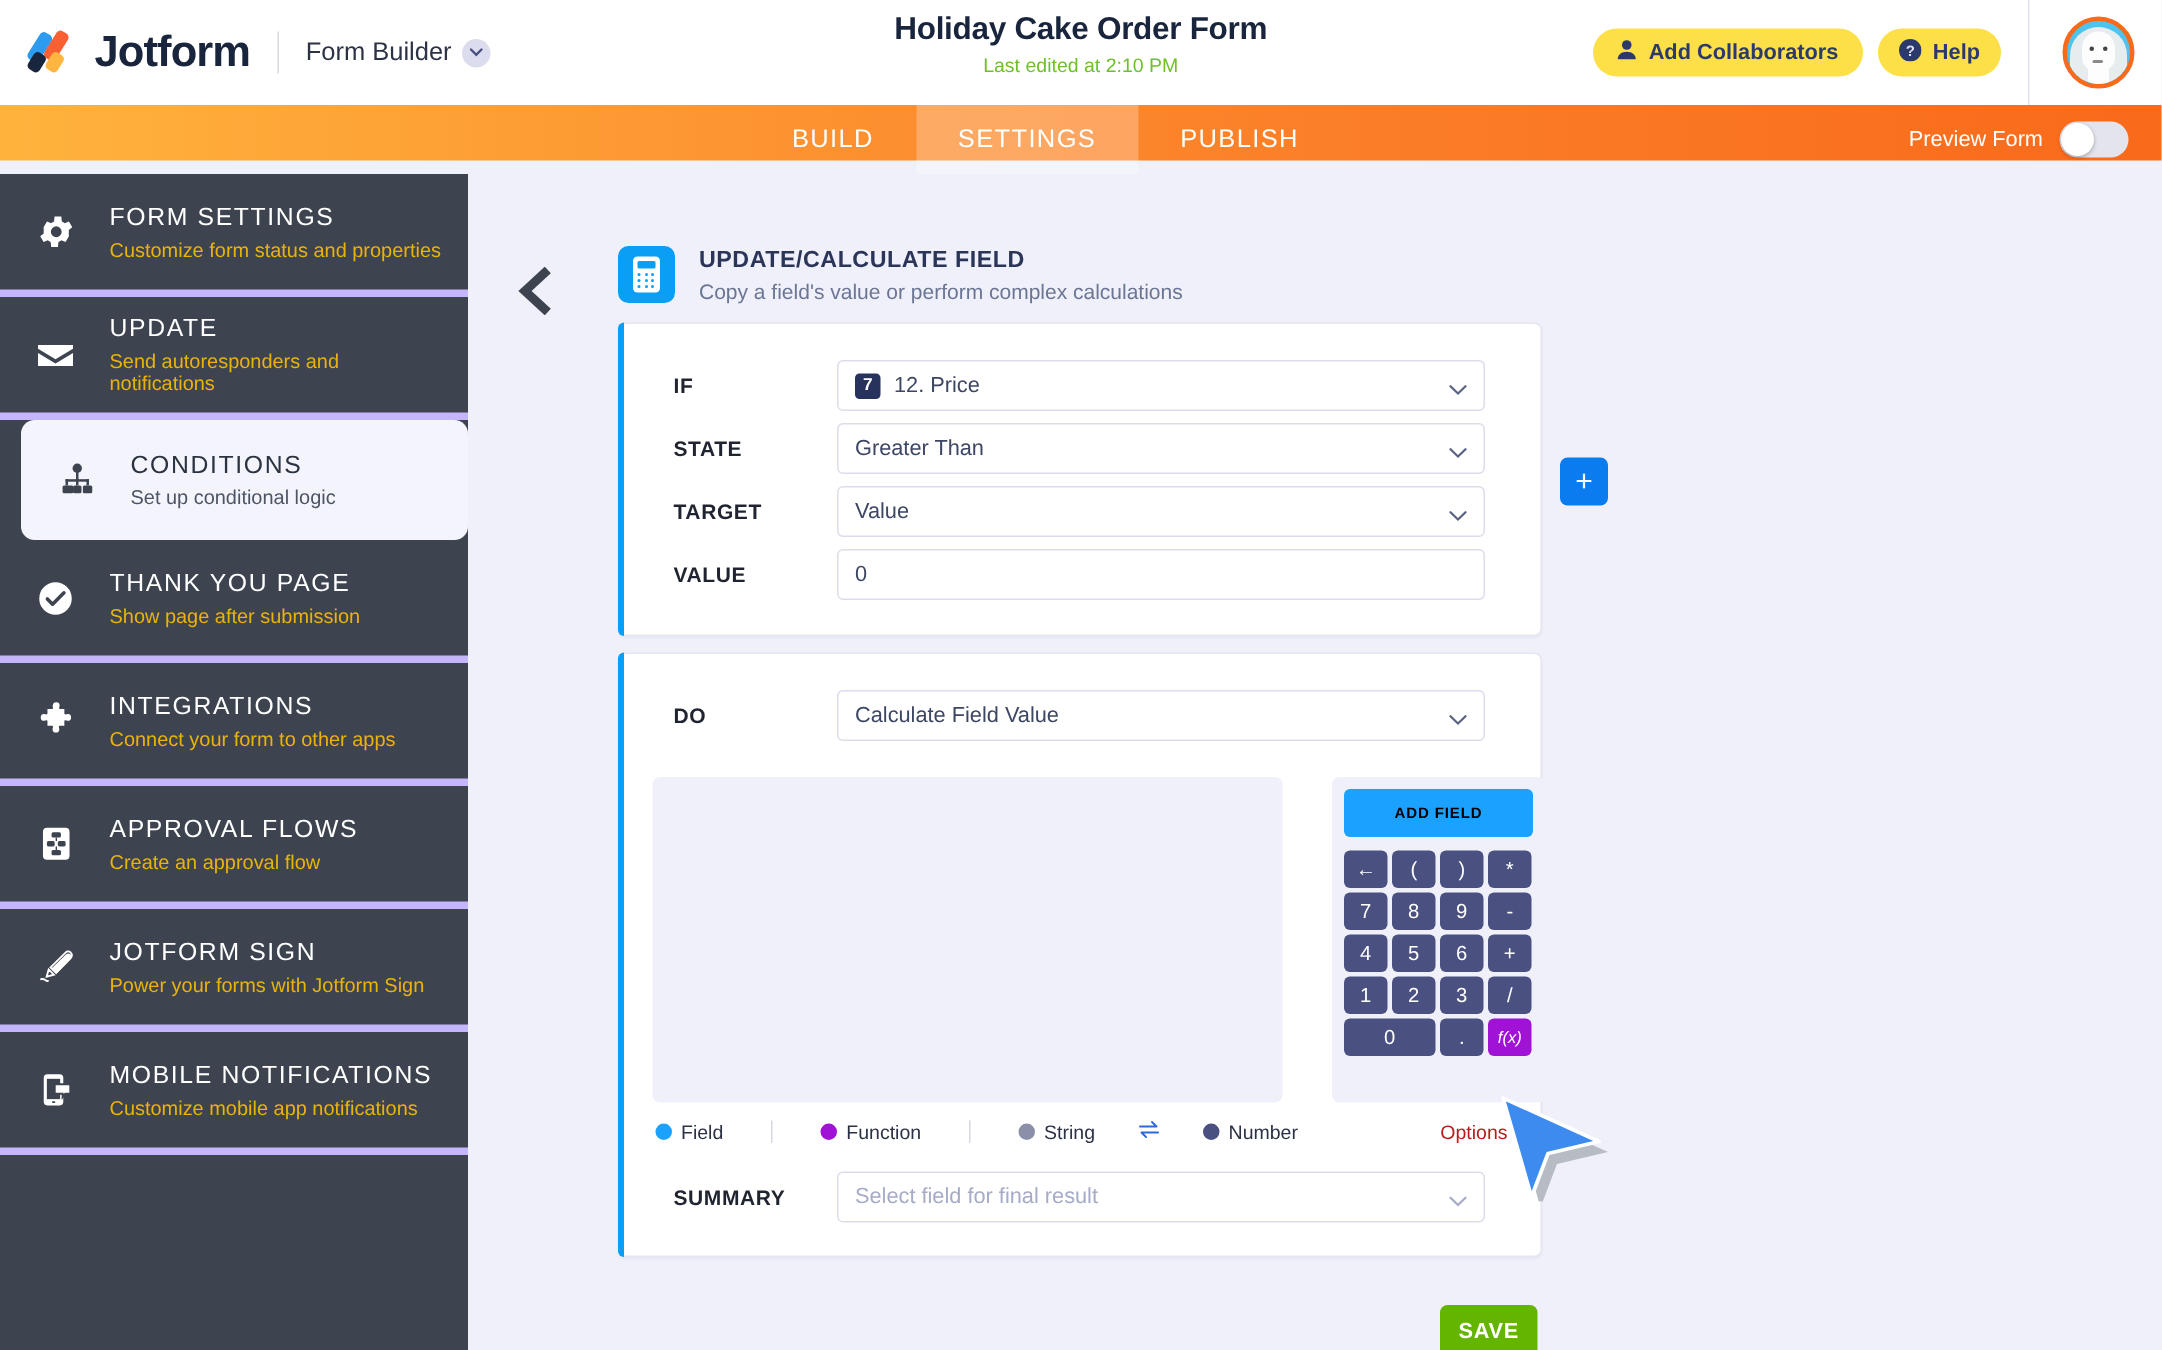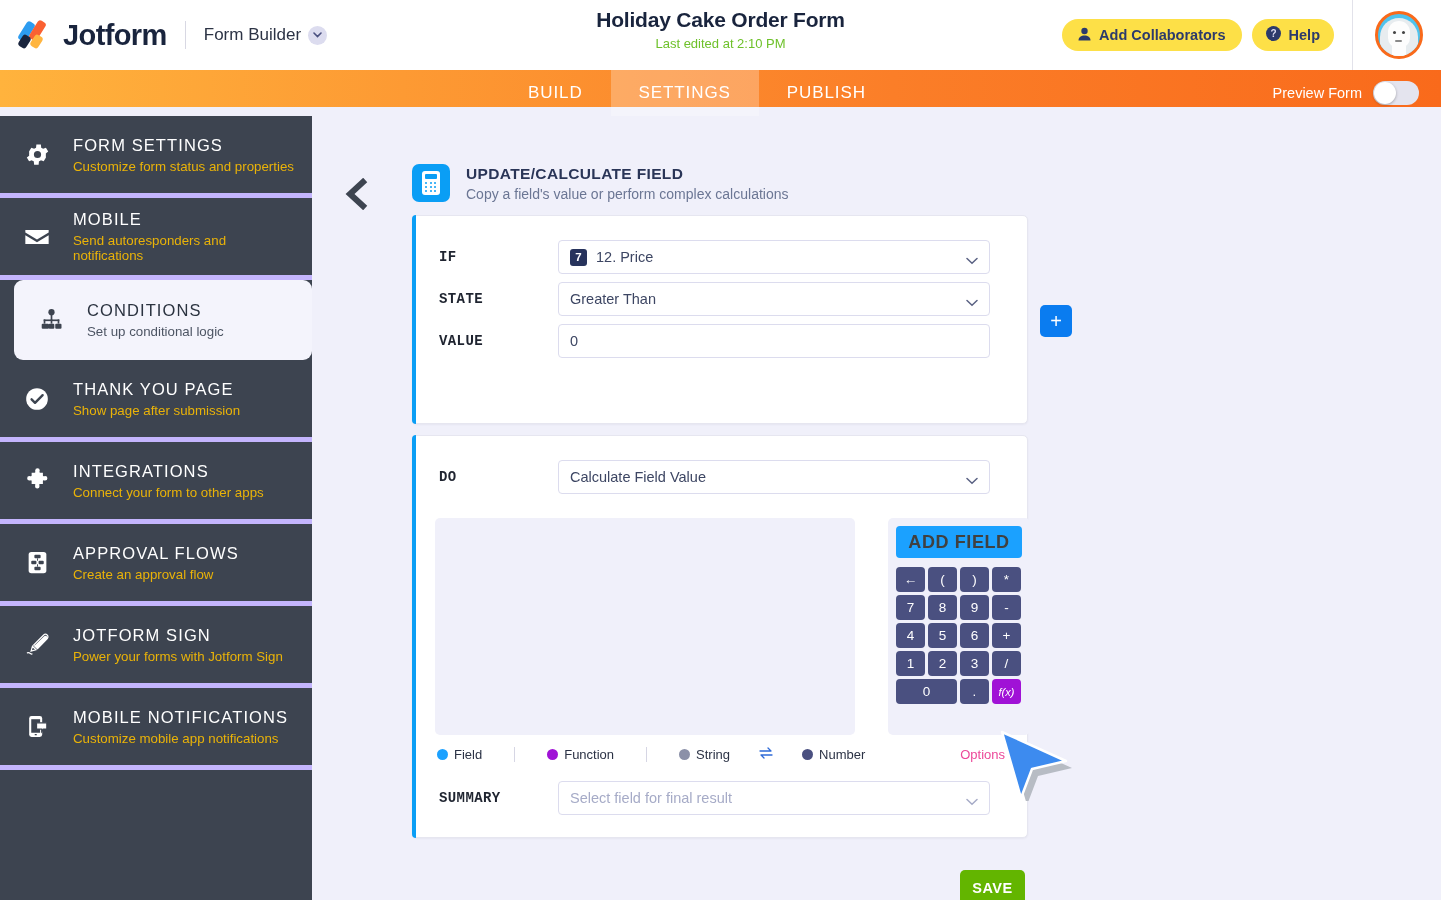--- a/index.html
+++ b/index.html
@@ -170,22 +170,22 @@
   }
   .card::before {
     content: ""; position: absolute; left: -1px; top: -1px; bottom: -1px;
     width: 4px; background: #0a9ef5; border-radius: 5px 0 0 5px;
   }
   #card-if { left: 100px; top: 99px; width: 616px; height: 209px; }
   #card-do { left: 100px; top: 319px; width: 616px; height: 403px; }
 
   .row { display: flex; align-items: center; height: 34px; margin-bottom: 8px; }
   .row-label {
-    width: 145px; padding-left: 26px;
-    font-size: 14px; font-weight: bold; color: #1f2430; letter-spacing: 0.4px; font-family: Liberation Mono, monospace;
+    width: 145px; padding-left: 36px;
+    font-size: 14px; font-weight: bold; color: #1f2430; letter-spacing: 0.4px;
   }
   .ctl {
     width: 432px; height: 34px; border: 1px solid #dcdcee; border-radius: 4px;
     background: #fff; display: flex; align-items: center;
     padding: 0 11px; font-size: 14.5px; color: #3d4663;
     position: relative; cursor: pointer;
   }
   .ctl .chev { position: absolute; right: 11px; top: 11px; }
   .ctl.placeholder { color: #a6abc7; }
   .badge-7 {
@@ -208,21 +208,21 @@
   .expr-box {
     position: absolute; left: 0; top: 0; width: 420px; height: 217px;
     background: #f0f0fa; border-radius: 5px; cursor: text;
   }
   .keypad {
     position: absolute; left: 453px; top: 0; width: 142px; height: 217px;
     background: #f0f0fa; border-radius: 5px; padding: 8px;
   }
   .add-field-btn {
     width: 126px; height: 32px; border-radius: 4px; background: #1ba1ff;
-    color: #404040; font-size: 18px; font-weight: bold; letter-spacing: 0.6px;
+    color: #000000; font-size: 10px; font-weight: bold; letter-spacing: 0.6px;
     display: flex; align-items: center; justify-content: center; cursor: pointer;
   }
   .keys { margin-top: 9px; display: grid; grid-template-columns: repeat(4, 29px); gap: 3px; }
   .key {
     height: 25px; border-radius: 4px; background: #4a5080;
     color: #fff; font-size: 13.5px;
     display: flex; align-items: center; justify-content: center; cursor: pointer;
   }
   .key.wide { grid-column: span 2; width: 61px; }
   .key.fx { background: #a012d6; font-size: 11px; font-style: italic; }
@@ -230,21 +230,21 @@
   .legend {
     position: absolute; left: 24px; top: 311px;
     display: flex; align-items: flex-start; gap: 27px;
     font-size: 13px; color: #2b3245;
   }
   .lg { display: flex; align-items: center; gap: 6px; }
   .dot { width: 11px; height: 11px; border-radius: 50%; display: inline-block; }
   .lg-sep { width: 1px; height: 15px; background: #d6d6e4; margin: 0 5px; }
   .options-link {
     position: absolute; right: 22px; top: 311px;
-    font-size: 13px; color: #ec4899; cursor: pointer;
+    font-size: 13px; color: #b91c1c; cursor: pointer;
   }
 
   .summary-row { position: absolute; left: 0; top: 345px; width: 100%; }
 
   .save-btn {
     position: absolute; left: 648px; top: 754px;
     width: 65px; height: 36px; border-radius: 5px; background: #63b500;
     color: #fff; font-size: 14.5px; font-weight: bold; letter-spacing: 0.5px;
     display: flex; align-items: center; justify-content: center; cursor: pointer;
   }
@@ -343,21 +343,21 @@
     </span>
   </div>
 
   <div class="side-item">
     <span class="sicon">
       <svg width="28" height="28" viewBox="0 0 24 24" fill="currentColor">
           <path d="M2 6h20v2.2l-10 6-10-6V6zm0 4.6l10 6 10-6V18H2z"></path>
         </svg>
     </span>
     <span class="side-txt">
-      <span class="side-title">MOBILE</span>
+      <span class="side-title">UPDATE</span>
       <span class="side-desc">Send autoresponders and notifications</span>
     </span>
   </div>
 
   <div class="side-item active">
     <span class="sicon">
       <svg width="25" height="25" viewBox="0 0 24 24" fill="currentColor">
           <circle cx="12" cy="4" r="3"></circle>
           <rect x="11.2" y="6.5" width="1.6" height="5"></rect>
           <rect x="4.5" y="11" width="15" height="1.6"></rect>
@@ -488,20 +488,31 @@
             <svg width="12" height="8" viewBox="0 0 12 8">
                 <path d="M1 1.5L6 6.3l5-4.8" stroke="#5a6283" stroke-width="1.5" fill="none" stroke-linecap="round"></path>
               </svg>
           </span>
         </div>
       </div>
       <div class="row">
         <div class="row-label">STATE</div>
         <div class="ctl">
           <span>Greater Than</span>
+          <span class="chev">
+            <svg width="12" height="8" viewBox="0 0 12 8">
+                <path d="M1 1.5L6 6.3l5-4.8" stroke="#5a6283" stroke-width="1.5" fill="none" stroke-linecap="round"></path>
+              </svg>
+          </span>
+        </div>
+      </div>
+      <div class="row">
+        <div class="row-label">TARGET</div>
+        <div class="ctl">
+          <span>Value</span>
           <span class="chev">
             <svg width="12" height="8" viewBox="0 0 12 8">
                 <path d="M1 1.5L6 6.3l5-4.8" stroke="#5a6283" stroke-width="1.5" fill="none" stroke-linecap="round"></path>
               </svg>
           </span>
         </div>
       </div>
       <div class="row">
         <div class="row-label">VALUE</div>
         <div class="ctl">

